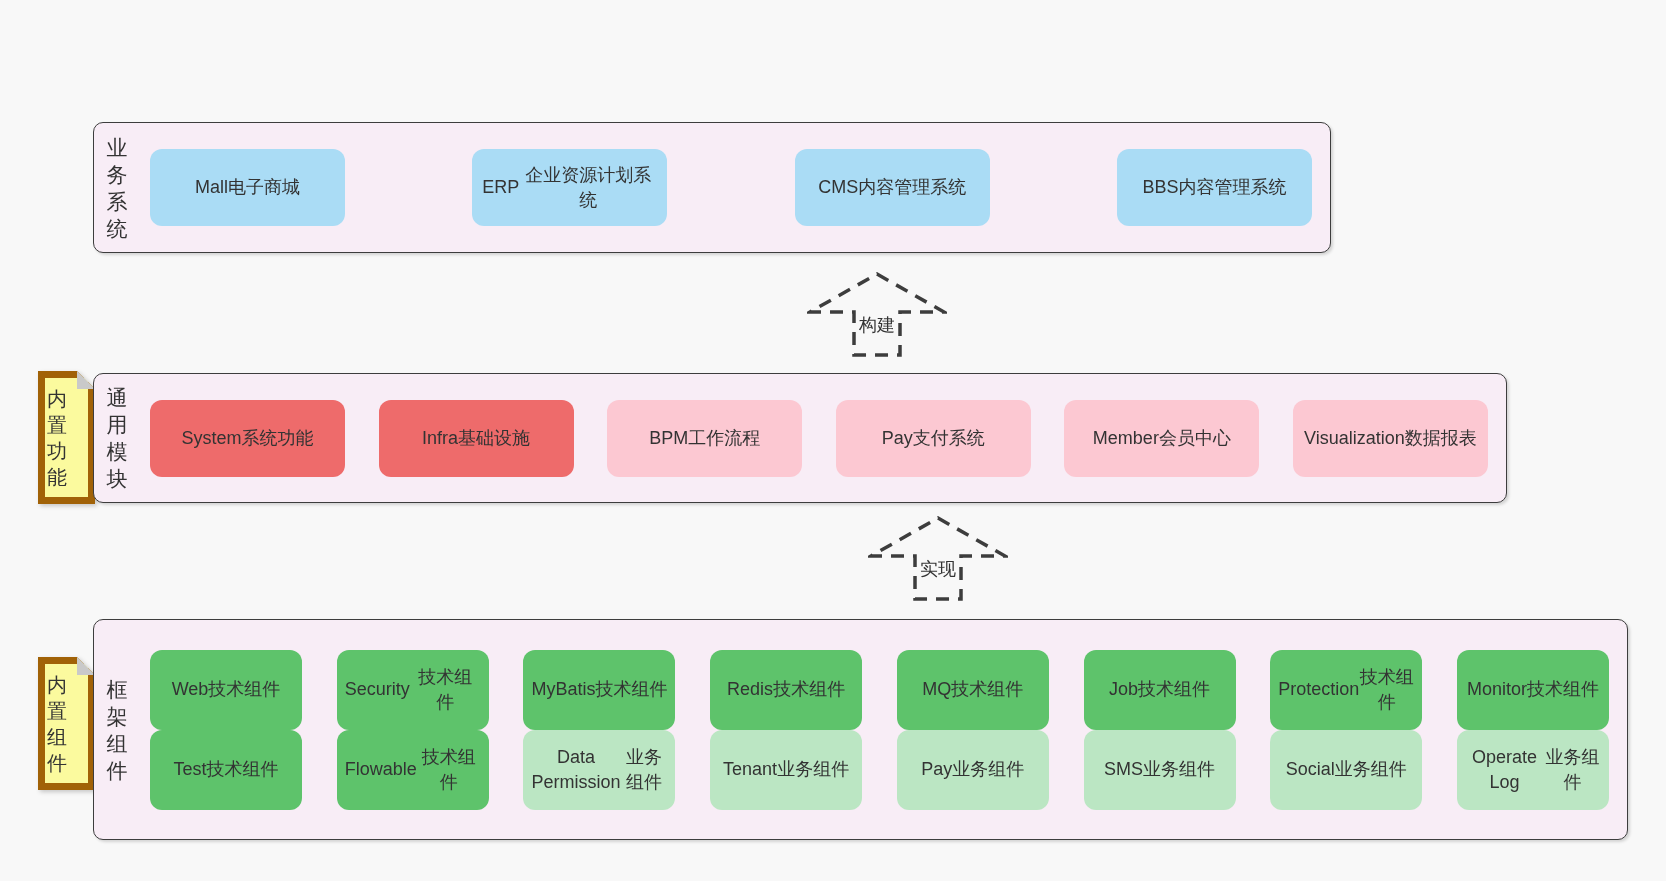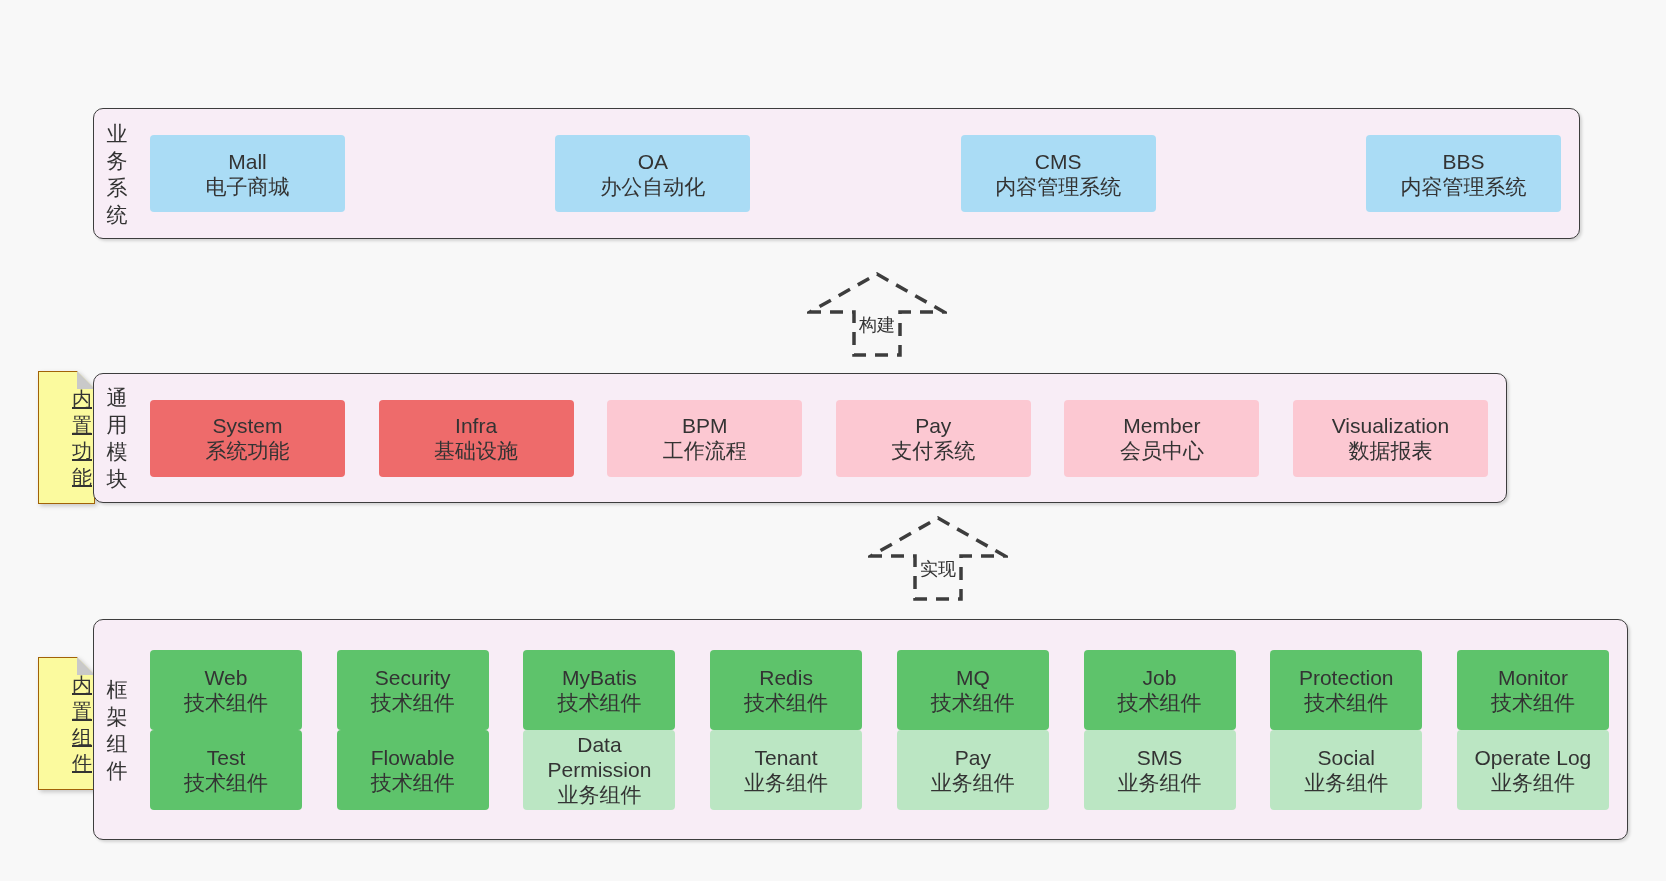--- a/index.html
+++ b/index.html
@@ -12,56 +12,56 @@
 
   
   .section{
     position:absolute;z-index:2;
     background:var(--section-bg,#f8edf6);
     border:1.5px solid var(--border,#3d3d3d);
     border-radius:10px;
     box-shadow:2px 2px 3px rgba(0,0,0,.15);
     display:flex;align-items:center;box-sizing:border-box;
   }
-  .sec-1{left:93px;top:108px;width:1487px;height:131px}
+  .sec-1{left:93px;top:122px;width:1238px;height:131px}
   .sec-2{left:93px;top:373px;width:1414px;height:130px}
   .sec-3{left:93px;top:619px;width:1535px;height:221px}
 
   .side-label{
     width:26px;margin-left:10px;flex:0 0 26px;
     font-size:21px;line-height:27px;text-align:center;
     word-break:break-all;color:var(--text,#333);
   }
   .content{flex:1;display:flex;justify-content:space-between;align-items:center;padding:0 18px 0 20px}
   .content.col{flex-direction:column;}
   .row{display:flex;justify-content:space-between;width:100%}
 
   
   .box{
-    border-radius:4px;box-sizing:border-box;
-    display:flex;flex-direction:column;justify-content:center;align-items:center;
-    text-align:center;font-size:21px;line-height:25px;color:var(--text,#333);
+    border-radius:12px;box-sizing:border-box;
+    display:flex;flex-direction:row;justify-content:center;align-items:center;
+    text-align:center;font-size:18px;line-height:25px;color:var(--text,#333);
     padding:2px 10px;
   }
   .sec-1 .box,.sec-2 .box{width:195px;height:77px}
   .sec-3 .box{width:152px;height:80px;padding:2px 8px}
   .box[data-color="blue"]{background:var(--blue,#aadcf5)}
   .box[data-color="red"]{background:var(--red,#ee6b6b)}
   .box[data-color="pink"]{background:var(--pink,#fcc8d2)}
   .box[data-color="green-dark"]{background:var(--green-dark,#5ec36b)}
   .box[data-color="green-light"]{background:var(--green-light,#bbe6c3)}
 
   
   .tab-wrap{position:absolute;z-index:1;filter:drop-shadow(2px 2px 2px rgba(0,0,0,.2))}
   .tab{
     position:relative;width:57px;height:133px;box-sizing:border-box;
     background:var(--tab-yellow,#fbfa9e);
-    border:1px solid #a16207;
+    border:7px solid #a16207;
     clip-path:polygon(0 0,calc(100% - 18px) 0,100% 18px,100% 100%,0 100%);
-    display:flex;align-items:center;justify-content:flex-end;text-decoration:underline;
+    display:flex;align-items:center;justify-content:flex-start;
   }
   .tab-2{left:38px;top:371px}
   .tab-3{left:38px;top:657px}
   .tab-fold{
     position:absolute;top:0;right:0;width:18px;height:18px;
     background:var(--fold-gray,#c9c9c9);
     clip-path:polygon(0 0,100% 100%,0 100%);
   }
   .tab-label{
     width:24px;font-size:20px;line-height:26px;text-align:center;
@@ -101,22 +101,22 @@
   </div>
 
   <div class="section sec-1">
     <div class="side-label">业务系统</div>
     <div class="content">
       <div class="box" data-color="blue">
         <div>Mall</div>
         <div>电子商城</div>
       </div>
       <div class="box" data-color="blue">
-        <div>OA</div>
-        <div>办公自动化</div>
+        <div>ERP</div>
+        <div>企业资源计划系统</div>
       </div>
       <div class="box" data-color="blue">
         <div>CMS</div>
         <div>内容管理系统</div>
       </div>
       <div class="box" data-color="blue">
         <div>BBS</div>
         <div>内容管理系统</div>
       </div>
     </div>

